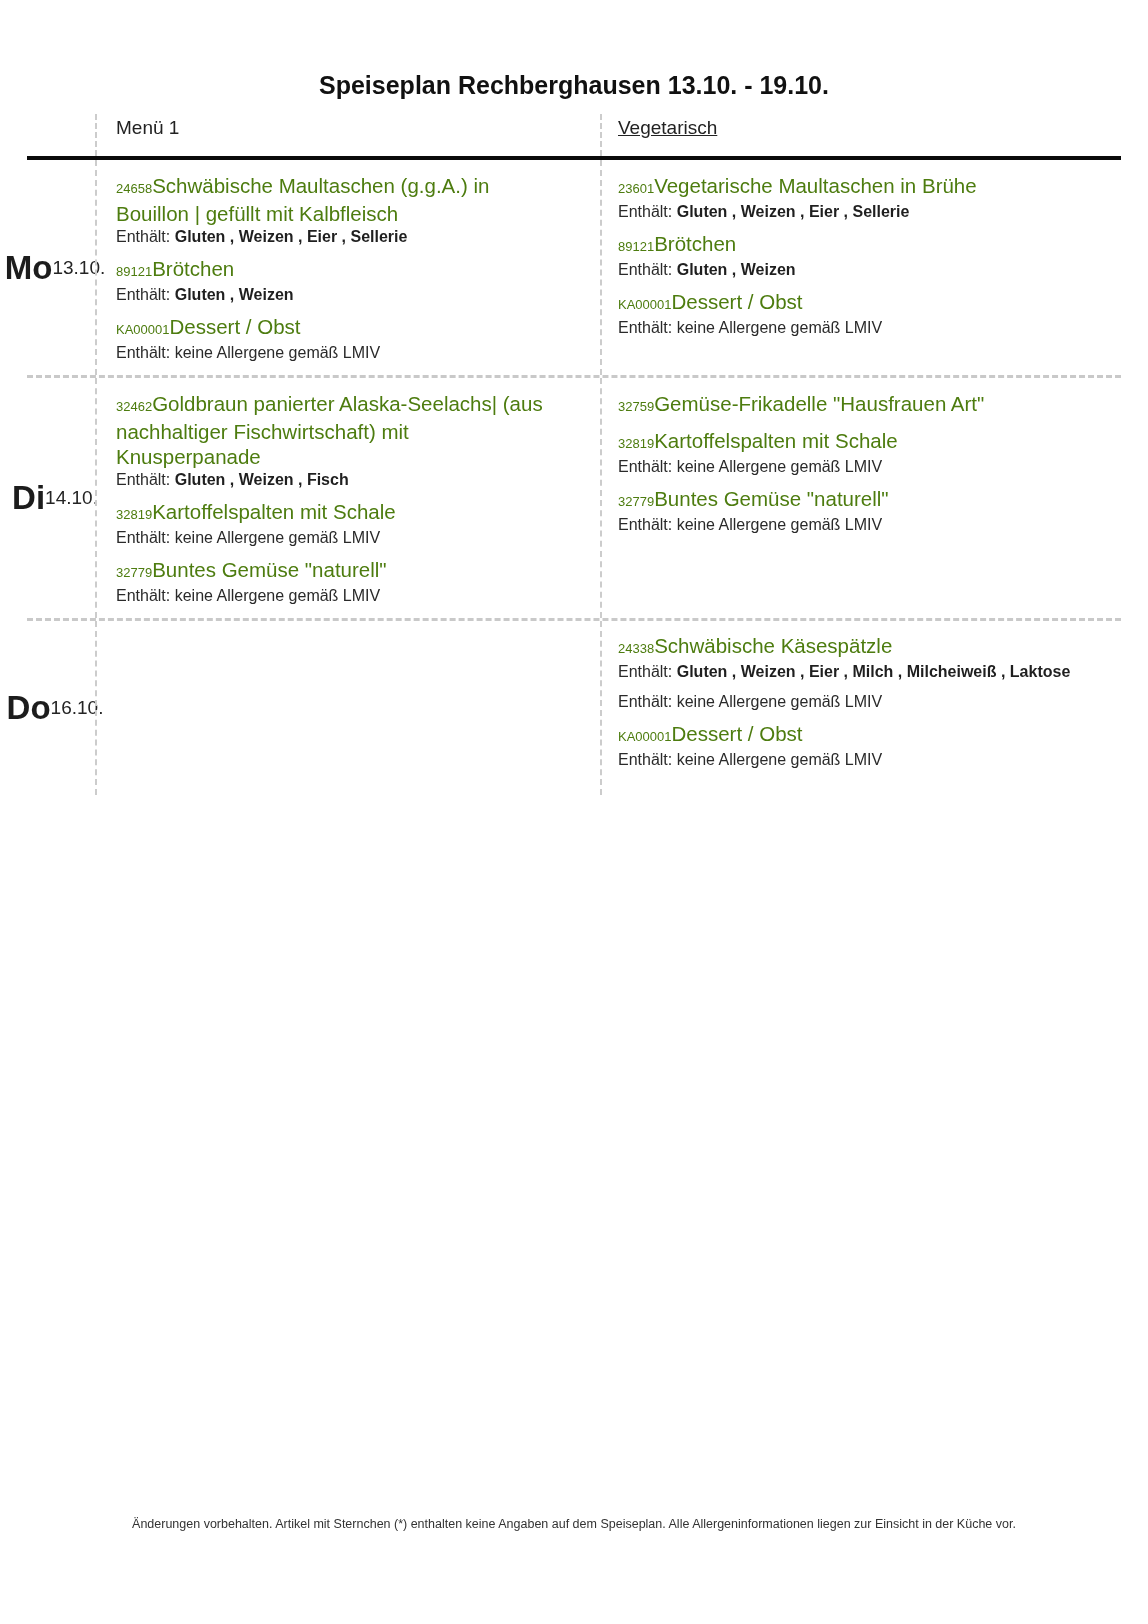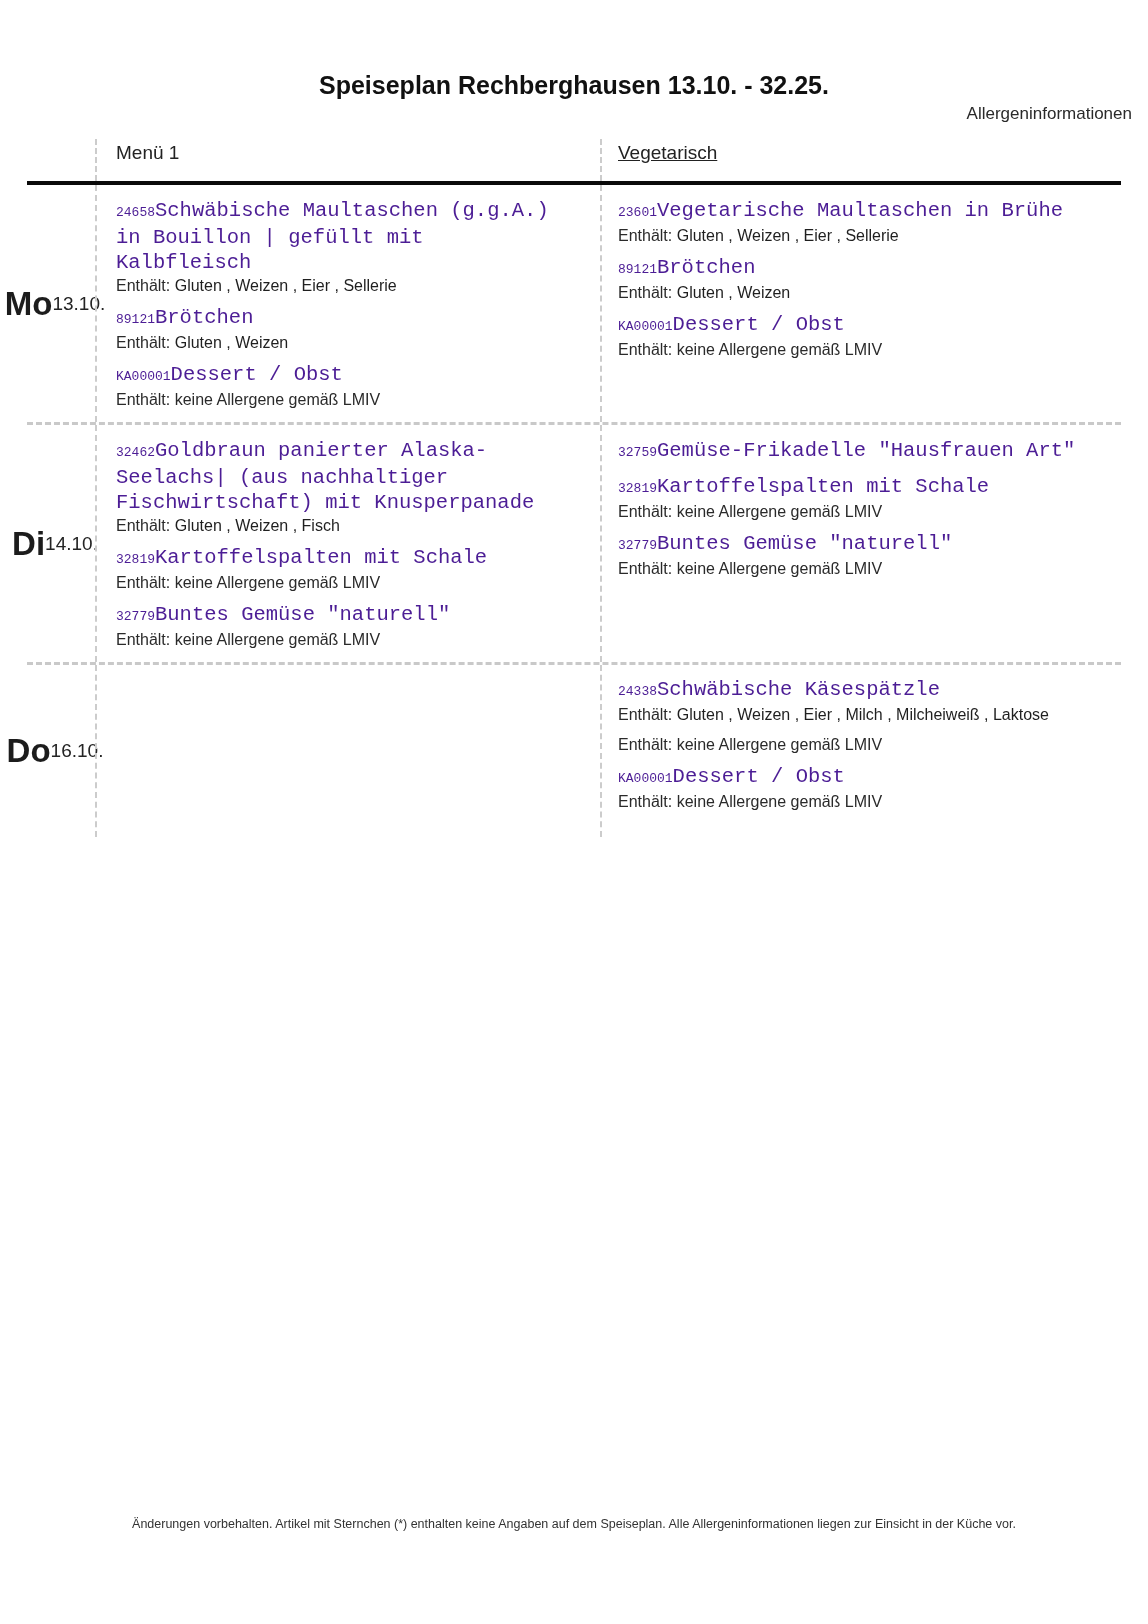--- a/index.html
+++ b/index.html
@@ -54,42 +54,41 @@
   .day-date { font-size: 19px; line-height: 24px; color: #242424; }
 
   .menu-cell {
     border-left: 2px dashed #cccccc;
     padding: 13px 50px 12px 19px;
   }
   .menu-cell.veg { padding: 13px 45px 12px 16px; }
   .row-do .menu-cell { padding-top: 12px; padding-bottom: 25px; }
 
   .item + .item { margin-top: 9px; }
-  .item-title { font-size: 20.5px; line-height: 25px; color: #4c1d95; font-family: Liberation Mono, monospace; }
+  .item-title { font-size: 20.5px; line-height: 25px; color: #4d7c0f; }
   .item-code { font-size: 13px; }
   .allergens { font-size: 16px; line-height: 21px; color: #2a2a2a; }
-  .allergens .bold { font-weight: 400; color: #1f1f1f; }
+  .allergens .bold { font-weight: 700; color: #1f1f1f; }
 
   .footer-note {
     position: absolute;
     top: 1516px; left: 0;
     width: 100%;
     text-align: center;
     font-size: 12.5px;
     line-height: 16px;
     color: #333333;
   }
 </style>
 </head>
 <body>
 
 <div class="page">
 
-  <h1 class="title">Speiseplan Rechberghausen 13.10. - 32.25.</h1>
-  <div class="allergen-info">Allergeninformationen</div>
+  <h1 class="title">Speiseplan Rechberghausen 13.10. - 19.10.</h1>
 
   <div class="plan-table">
 
     <div class="row header-row">
       <div class="header-cell day-corner"></div>
       <div class="header-cell">Menü 1</div>
       <div class="header-cell veg">Vegetarisch</div>
     </div>
 
     <div class="row day-row separated row-mo">

